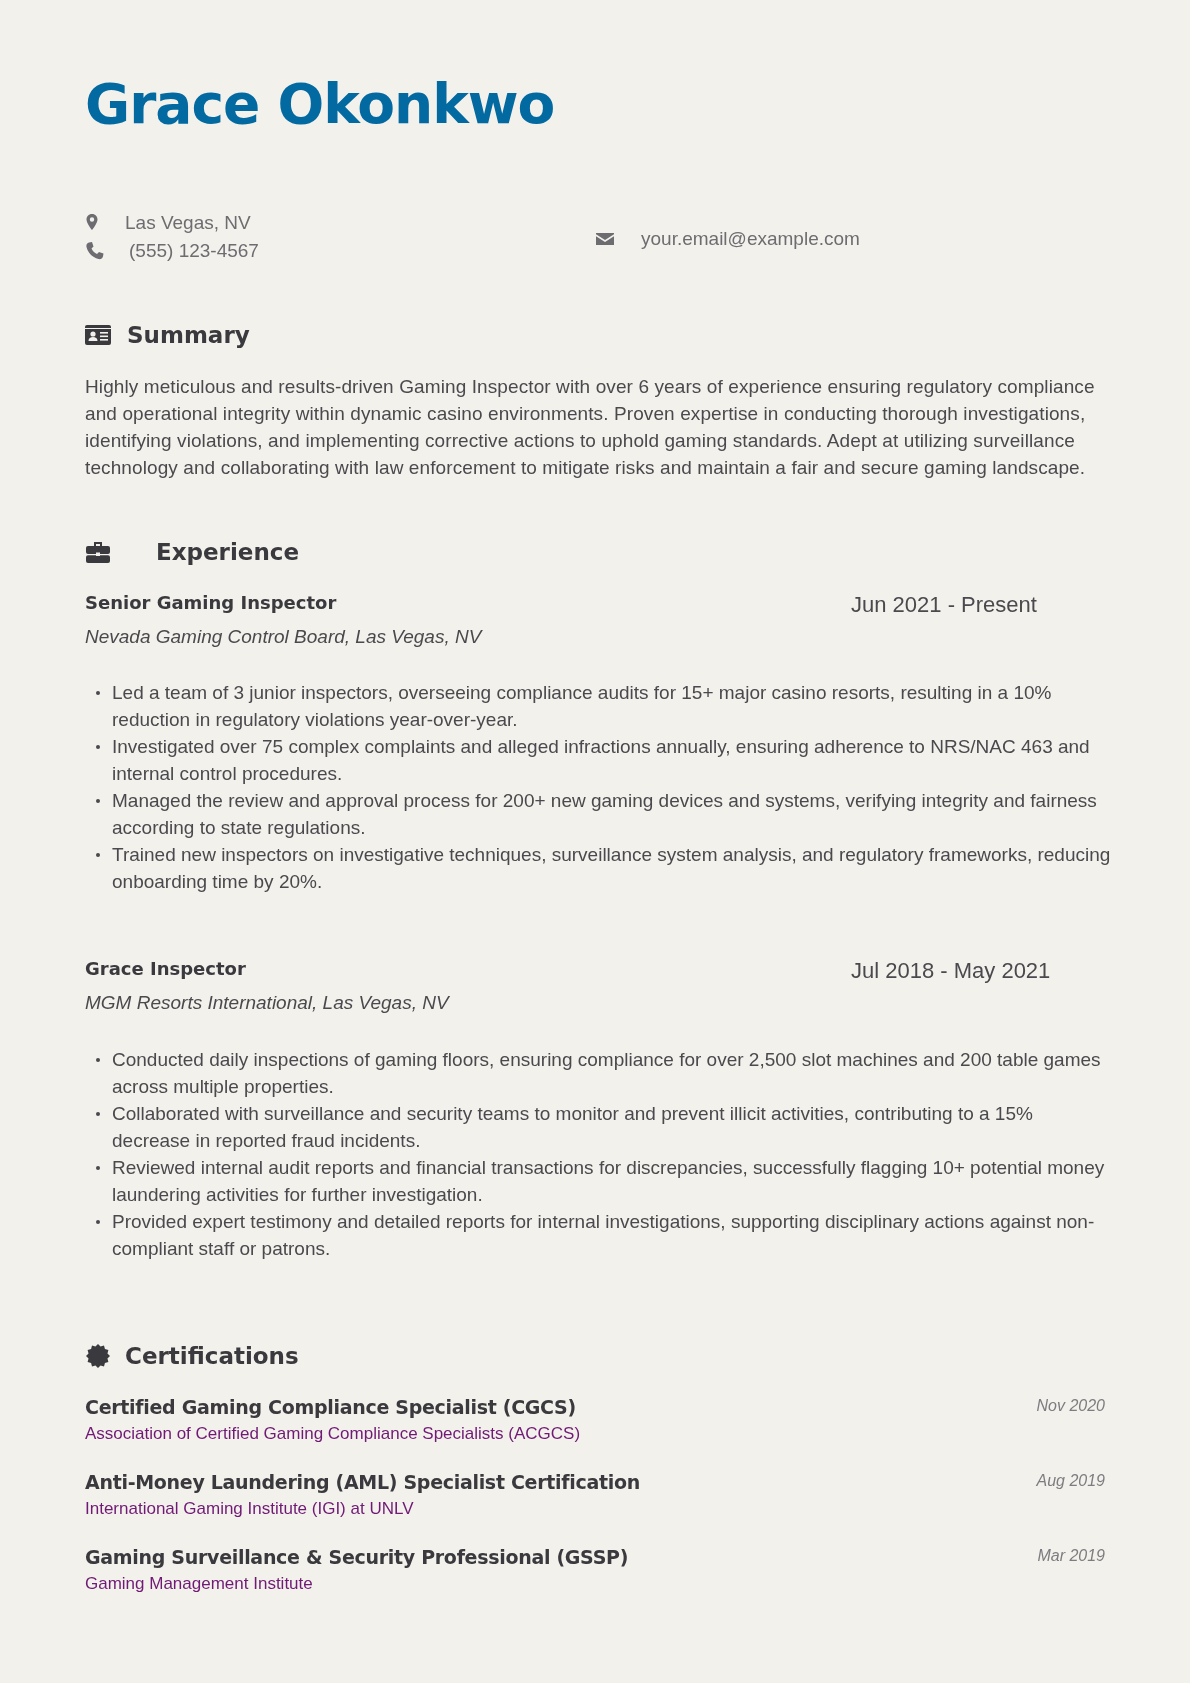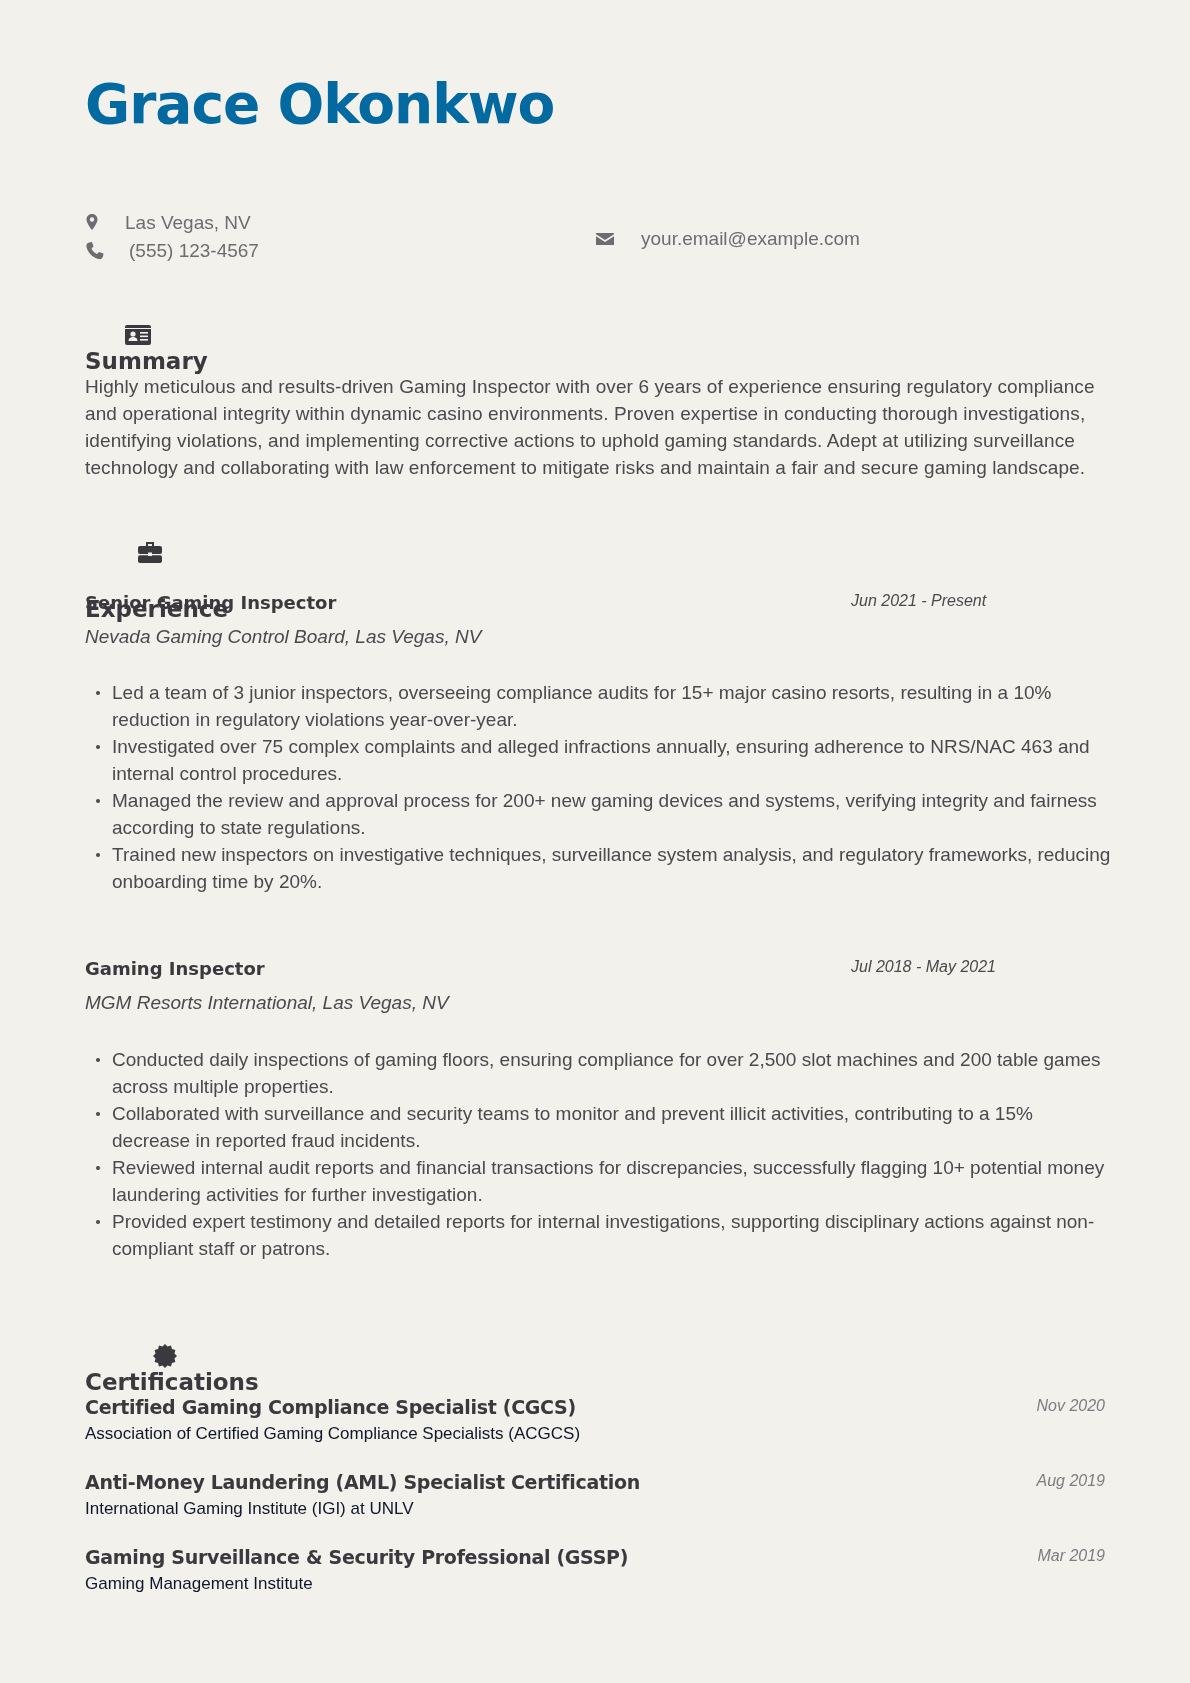--- a/index.html
+++ b/index.html
@@ -30,39 +30,38 @@
       white-space: nowrap;
     }
     .contact .icon { width: 20px; height: 20px; display: inline-block; margin-right: 20px; }
     .contact .icon svg { width: 100%; height: 100%; display: block; }
     .section-title {
       position: absolute; left: 0;
       display: flex; align-items: center;
       font-size: 23px; font-weight: bold; color: #3a393d;
       font-family: "DejaVu Sans", sans-serif;
       white-space: nowrap;
-      flex-direction: column;
     }
     .section-title .icon { width: 26px; height: 26px; margin-right: 16px; display: inline-block; }
     .section-title .icon svg { width: 100%; height: 100%; display: block; }
     .summary {
       position: absolute; left: 0; top: 373px; width: 1020px;
       font-size: 19px; line-height: 27px; color: #4a494d;
       font-family: "Liberation Sans", sans-serif;
       letter-spacing: 0.1px;
     }
     .job-title {
       position: absolute; left: 0;
       font-size: 18px; font-weight: bold; color: #3a393d;
       font-family: "DejaVu Sans", sans-serif;
       white-space: nowrap;
     }
     .job-date {
       position: absolute;
-      font-size: 16px; font-style: italic; color: #4a494d;
+      font-size: 22px; color: #4a494d;
       white-space: nowrap;
     }
     .job-company {
       position: absolute; left: 0;
       font-size: 19px; font-style: italic; color: #4a494d;
       white-space: nowrap;
     }
     ul.bullets {
       position: absolute; left: 0; width: 1020px;
       margin: 8px; padding: 0; list-style: none;
@@ -77,21 +76,21 @@
     }
     .cert-name {
       position: absolute; left: 0;
       font-size: 19px; font-weight: bold; color: #3a393d;
       font-family: "DejaVu Sans", sans-serif;
       white-space: nowrap;
       letter-spacing: -0.3px;
     }
     .cert-issuer {
       position: absolute; left: 0;
-      font-size: 17px; color: #0f172a;
+      font-size: 17px; color: #701a75;
       white-space: nowrap;
       text-align: center;
     }
     .cert-date {
       position: absolute; right: 0;
       font-size: 16px; font-style: italic; color: #7d7c80;
       white-space: nowrap;
     }
   </style>
 </head>
@@ -161,21 +160,21 @@
   <div class="job-title" style="top:592px;">Senior Gaming Inspector</div>
   <div class="job-date" style="left:766px; top:592px;">Jun 2021 - Present</div>
   <div class="job-company" style="top:626px;">Nevada Gaming Control Board, Las Vegas, NV</div>
   <ul class="bullets" style="top:671px;">
     <li>Led a team of 3 junior inspectors, overseeing compliance audits for 15+ major casino resorts, resulting in a 10% reduction in regulatory violations year-over-year.</li>
     <li>Investigated over 75 complex complaints and alleged infractions annually, ensuring adherence to NRS/NAC 463 and internal control procedures.</li>
     <li>Managed the review and approval process for 200+ new gaming devices and systems, verifying integrity and fairness according to state regulations.</li>
     <li>Trained new inspectors on investigative techniques, surveillance system analysis, and regulatory frameworks, reducing onboarding time by 20%.</li>
   </ul>
 
-  <div class="job-title" style="top:958px;">Gaming Inspector</div>
+  <div class="job-title" style="top:958px;">Grace Inspector</div>
   <div class="job-date" style="left:766px; top:958px;">Jul 2018 - May 2021</div>
   <div class="job-company" style="top:992px;">MGM Resorts International, Las Vegas, NV</div>
   <ul class="bullets" style="top:1038px;">
     <li>Conducted daily inspections of gaming floors, ensuring compliance for over 2,500 slot machines and 200 table games across multiple properties.</li>
     <li>Collaborated with surveillance and security teams to monitor and prevent illicit activities, contributing to a 15% decrease in reported fraud incidents.</li>
     <li>Reviewed internal audit reports and financial transactions for discrepancies, successfully flagging 10+ potential money laundering activities for further investigation.</li>
     <li>Provided expert testimony and detailed reports for internal investigations, supporting disciplinary actions against non-compliant staff or patrons.</li>
   </ul>
 
   <div class="section-title" style="top:1343px;">

